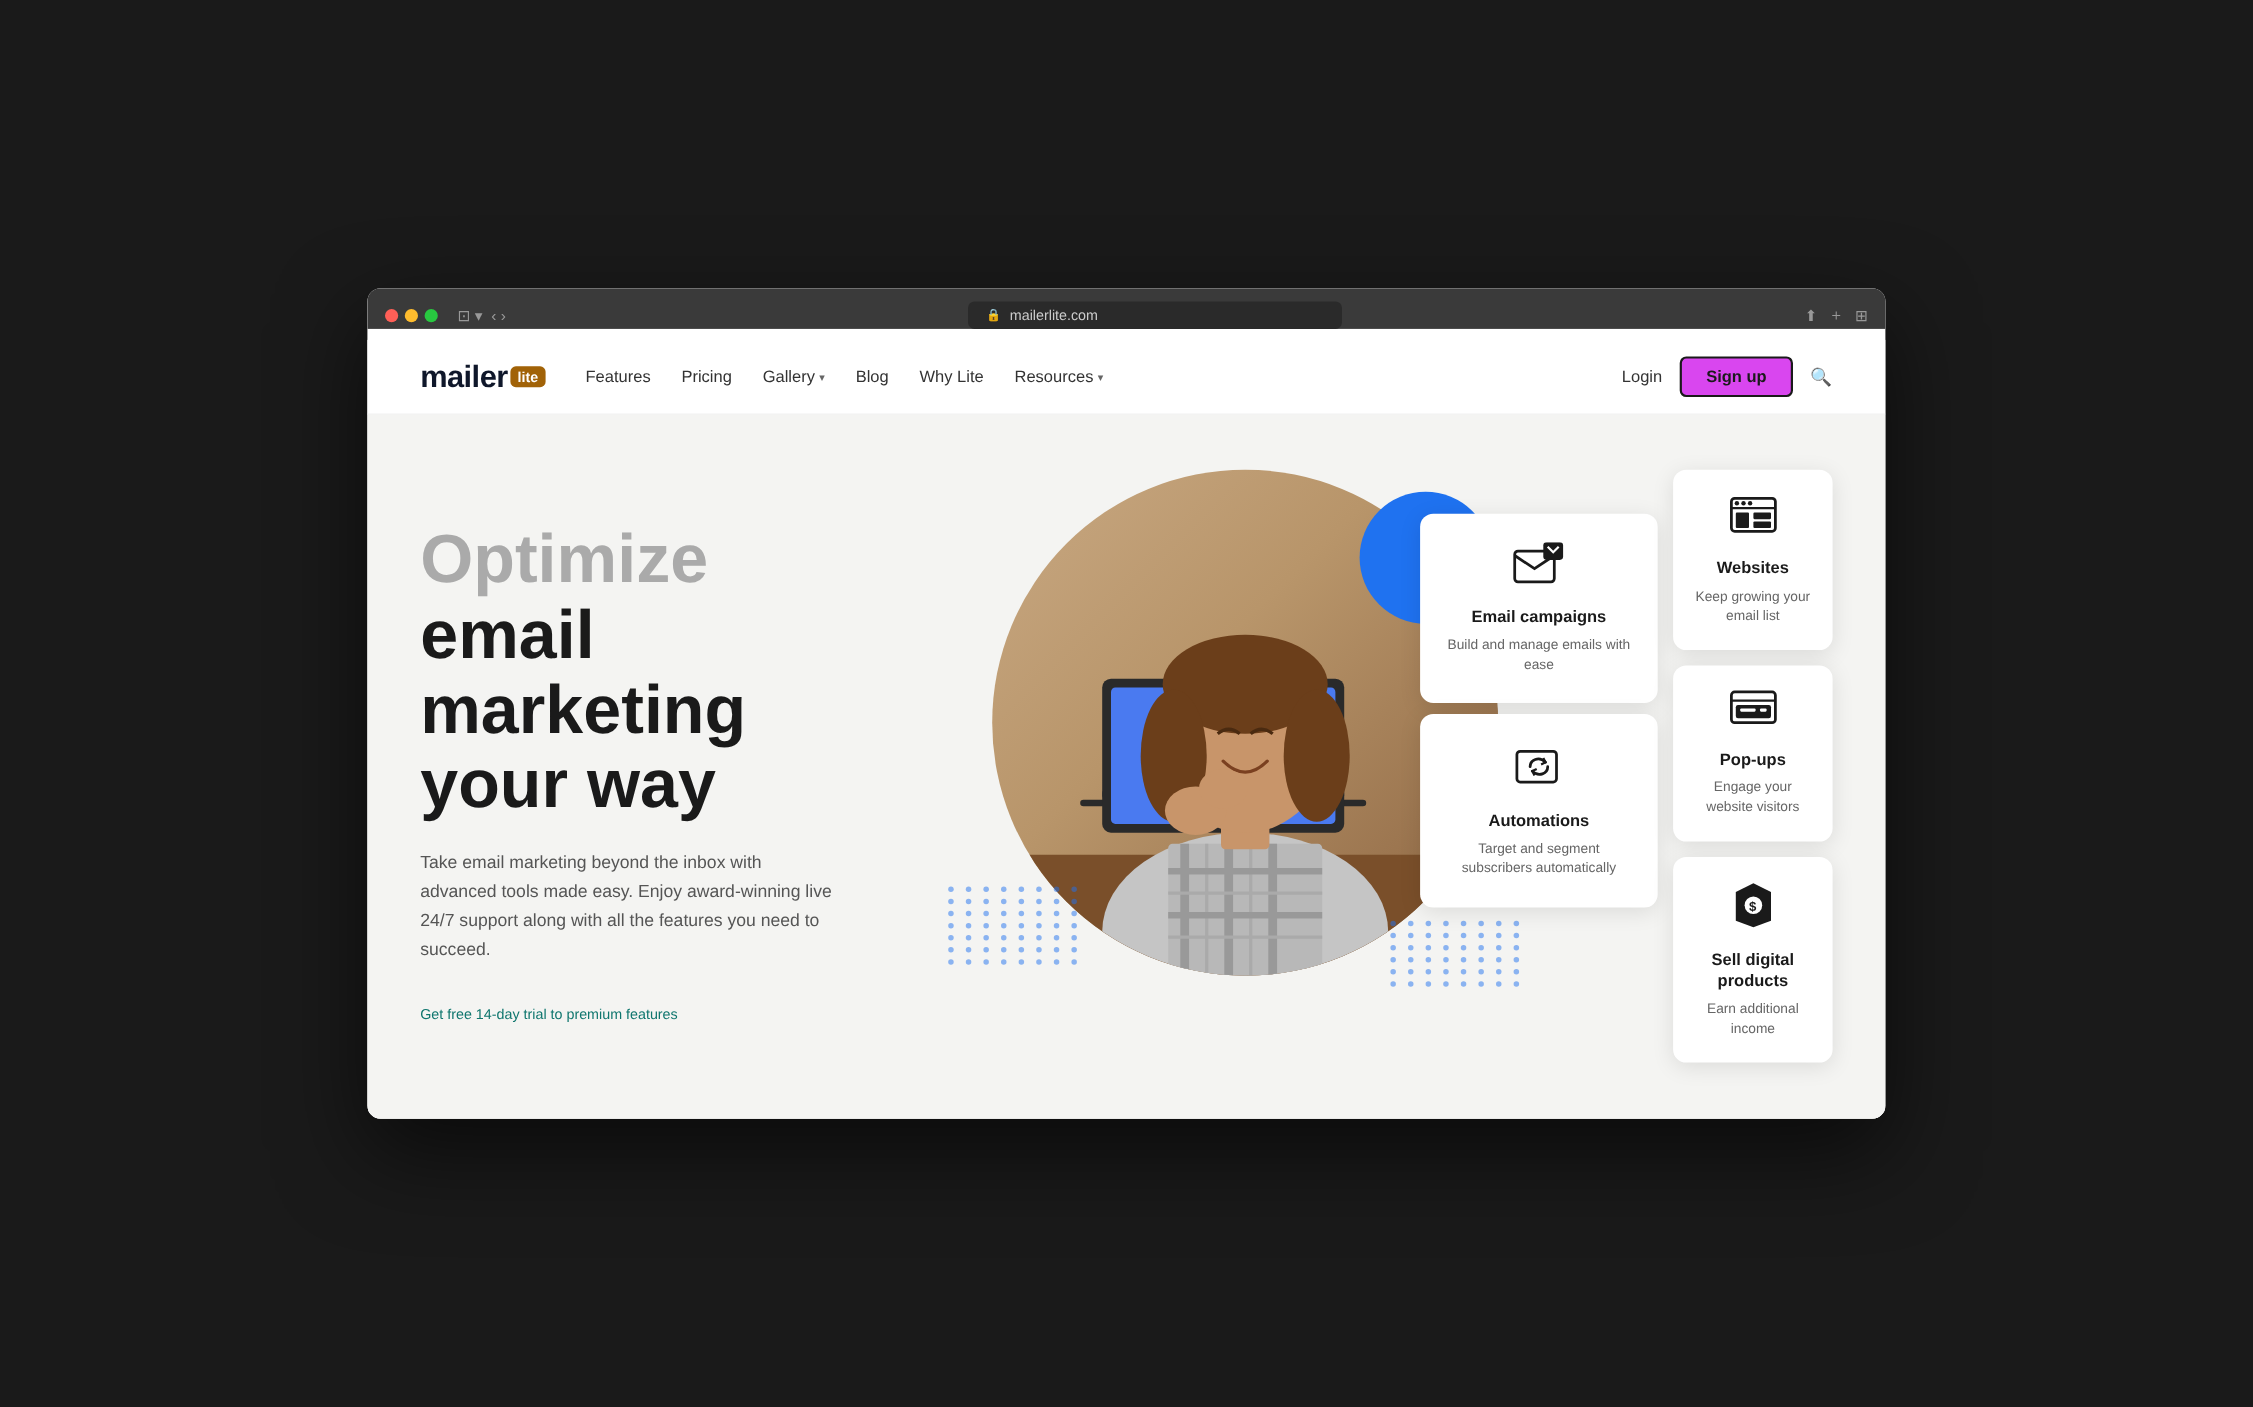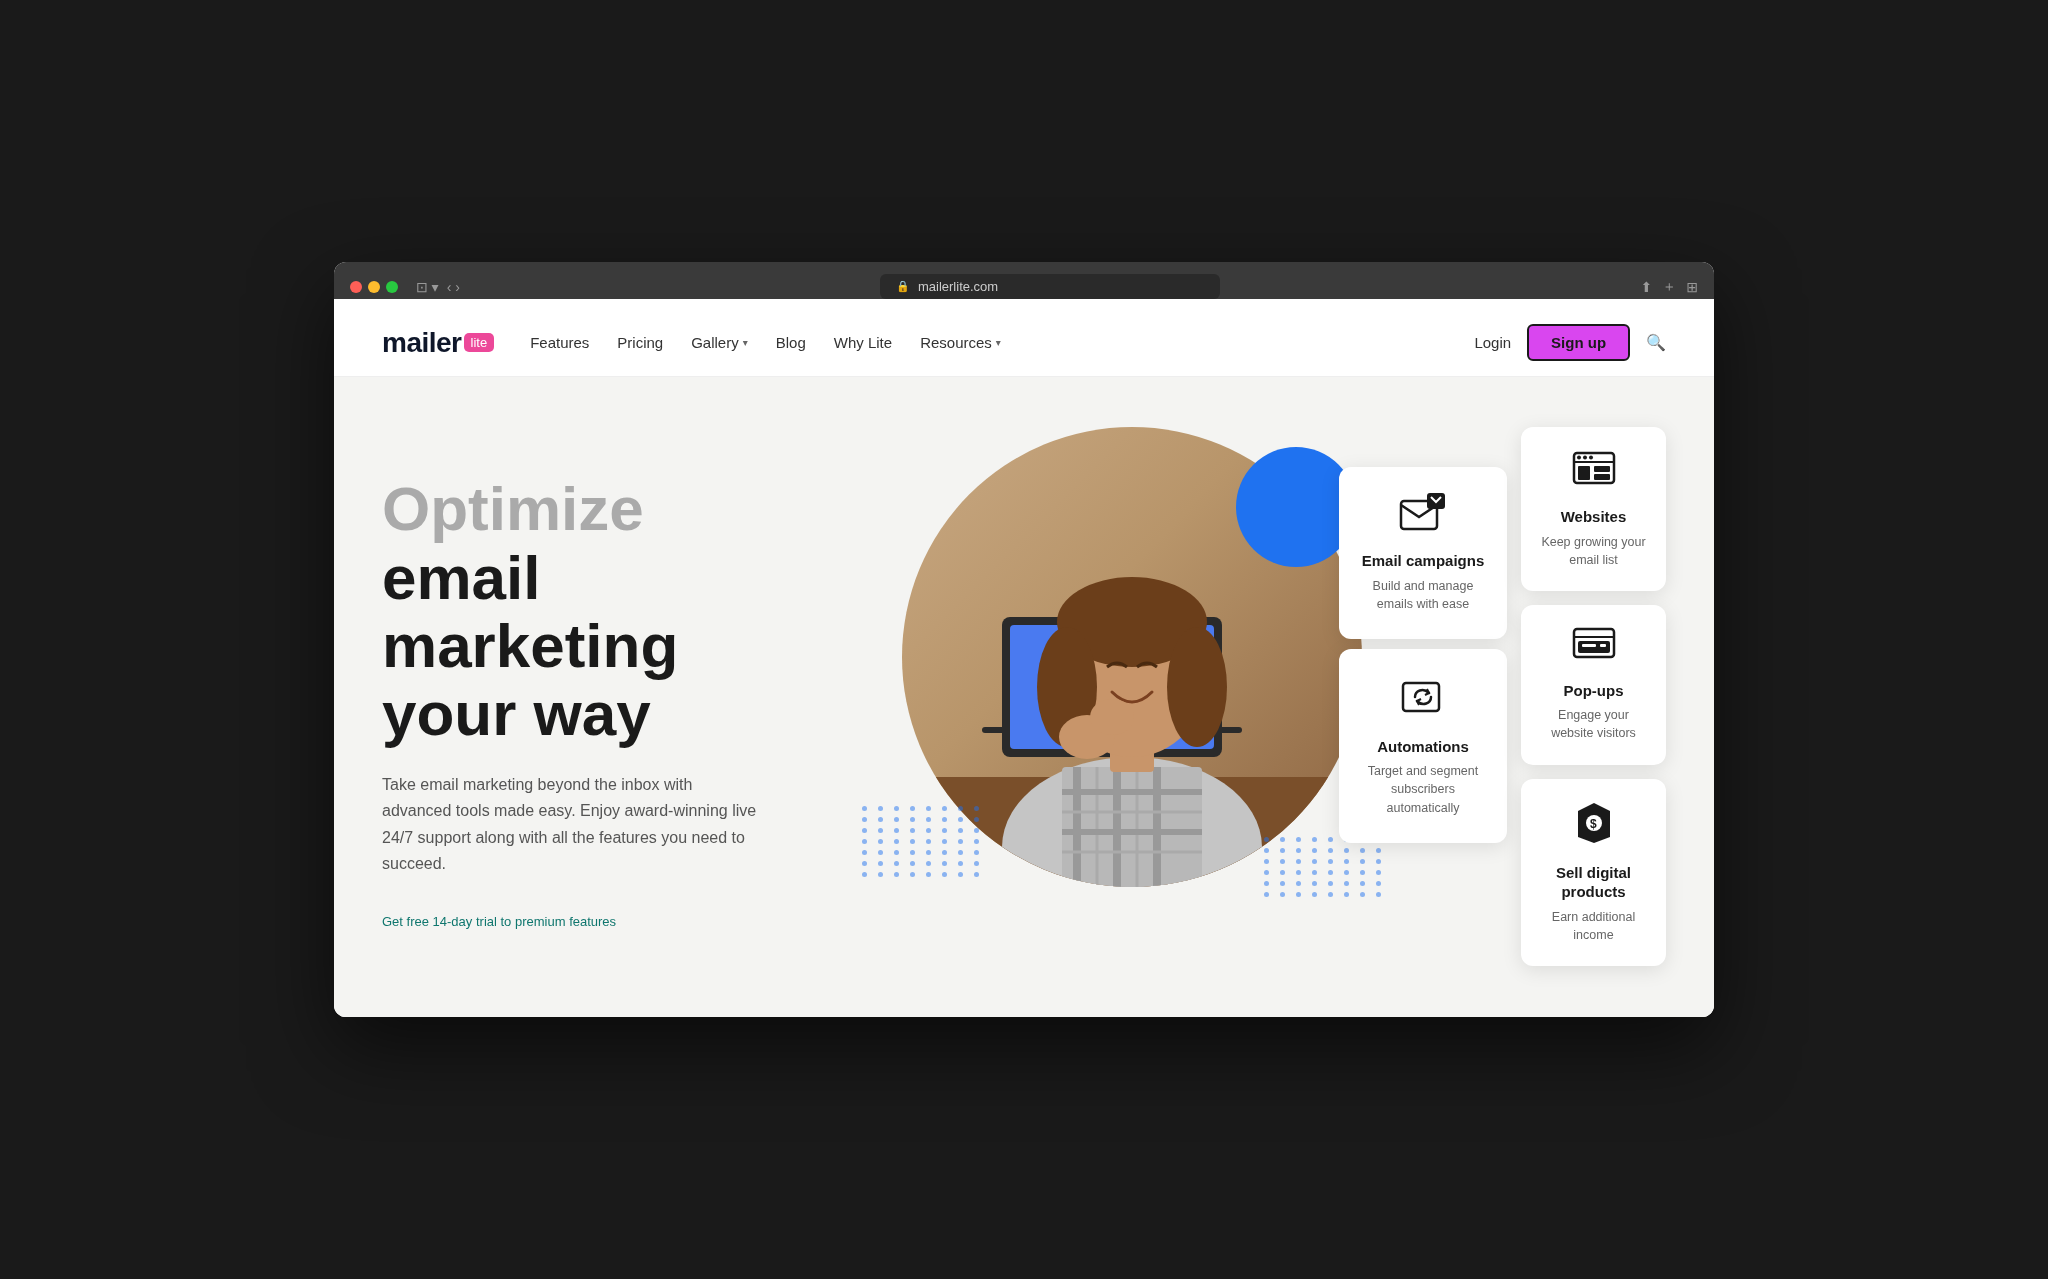--- a/index.html
+++ b/index.html
@@ -120,24 +120,24 @@
     }
 
     .logo-text {
       font-size: 28px;
       font-weight: 600;
       color: #0f172a;
       letter-spacing: -0.5px;
     }
 
     .logo-badge {
-      background: #ec4899;
+      background: #a16207;
       color: #fff;
       font-size: 13px;
-      font-weight: 400;
+      font-weight: 700;
       padding: 2px 7px;
       border-radius: 5px;
       margin-left: 2px;
     }
 
     .nav-links {
       display: flex;
       align-items: center;
       gap: 28px;
       flex: 1;
@@ -357,21 +357,21 @@
       padding: 22px 20px;
       box-shadow: 0 4px 20px rgba(0,0,0,0.1);
       display: flex;
       flex-direction: column;
       align-items: center;
       text-align: center;
       width: 145px;
     }
 
     .feature-card.large {
-      width: 168px;
+      width: 216px;
       padding: 26px 22px;
     }
 
     .feature-card-icon {
       font-size: 36px;
       margin-bottom: 12px;
       line-height: 1;
     }
 
     .feature-card-title {

